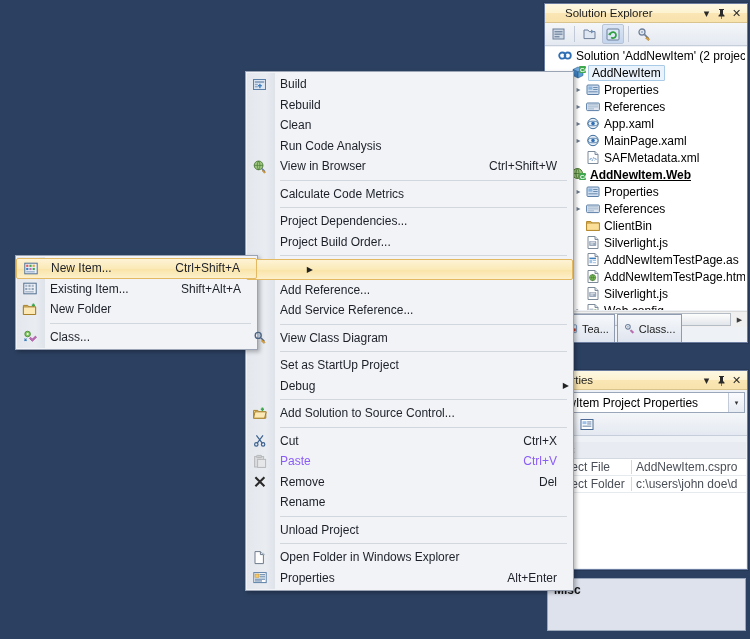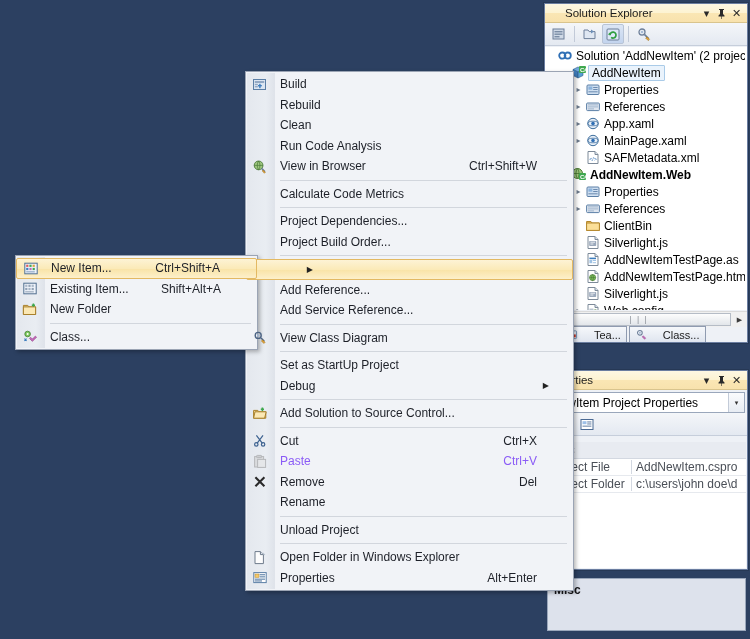--- a/index.html
+++ b/index.html
@@ -107,21 +107,21 @@
     display: flex; align-items: center; justify-content: center;
     color: #3b3b3b; font-size: 7px;
   }
 
   #se-tabs {
     position: absolute; left: 0; right: 0; bottom: 0; height: 17px;
     display: flex; align-items: flex-end;
     background: transparent;
   }
   .dtab {
-    height: 16px; display: flex; align-items: center; gap: 15px;
+    height: 28px; display: flex; align-items: center; gap: 3px;
     padding: 0 5px; font-size: 11px;
     background: linear-gradient(to bottom,#f6f8fb,#dfe5ef);
     border: 1px solid #8f9bb0; border-bottom: none;
     color: #1b1b1b; white-space: nowrap;
     margin-right: 2px;
   }
   .dtab.active {
     background: linear-gradient(to bottom,#fdf8e8,#f7e6b8);
     border-color: #c9b887;
   }
@@ -185,21 +185,21 @@
   .ctxmenu .gutter {
     position: absolute; left: 1px; top: 1px; bottom: 1px; width: 28px;
     background: linear-gradient(to right,#e4e8ee 0%, #e9edf2 70%, #dfe3ea 100%);
     border-right: 1px solid #dfe3ea;
   }
   .mi {
     position: relative; z-index: 2;
     height: 20.5px;
     display: flex; align-items: center;
     color: #1d2028; font-size: 12px;
-    padding-right: 24px;
+    padding-right: 4px;
     white-space: nowrap;
   }
   .mi .mi-ico {
     width: 28px; flex: 0 0 28px;
     display: flex; align-items: center; justify-content: center;
   }
   .mi .mi-lbl { flex: 1; padding-left: 6px; }
   .mi .mi-key { color: #1d2028; padding-left: 26px; }
   .mi .mi-arrow { width: 12px; flex: 0 0 12px; text-align: right; font-size: 8px; color: #222; }
   .mi.disabled .mi-lbl, .mi.disabled .mi-key { color: #8b5cf6; }
@@ -346,21 +346,21 @@
         <span class="exp"></span>
         <span class="ico">
           <svg width="16" height="15" viewBox="0 0 16 15">
             <path d="M3 1.5h7l3 3v9H3z" fill="#ffffff" stroke="#7d8a99"></path>
             <path d="M10 1.5v3h3" fill="#d9e2ec" stroke="#7d8a99"></path>
             <text x="4.2" y="11" font-family="Liberation Sans, sans-serif" font-size="5.4" fill="#2f6fb5">&lt;/&gt;</text>
           </svg>
         </span>
         <span class="lbl">SAFMetadata.xml</span>
       </div>
-      <div class="tnode bold" style="padding-left: 14px;">
+      <div class="tnode bold" style="padding-left: 14px; text-decoration: underline;">
         <span class="exp"></span>
         <span class="ico">
           <svg width="16" height="15" viewBox="0 0 16 15">
             <circle cx="6.5" cy="6.5" r="5" fill="#9ec77f" stroke="#4c7a32"></circle>
             <path d="M1.6 6.5h9.8M6.5 1.6c2 2.4 2 7.4 0 9.8M6.5 1.6c-2 2.4-2 7.4 0 9.8" fill="none" stroke="#3c6a27" stroke-width="0.7"></path>
             <rect x="8" y="6" width="7" height="7" rx="1" fill="#3fa84f"></rect>
             <text x="9" y="11.8" font-family="Liberation Sans, sans-serif" font-size="6" fill="#fff" font-weight="bold">C#</text>
           </svg>
         </span>
         <span class="lbl">AddNewItem.Web</span>

